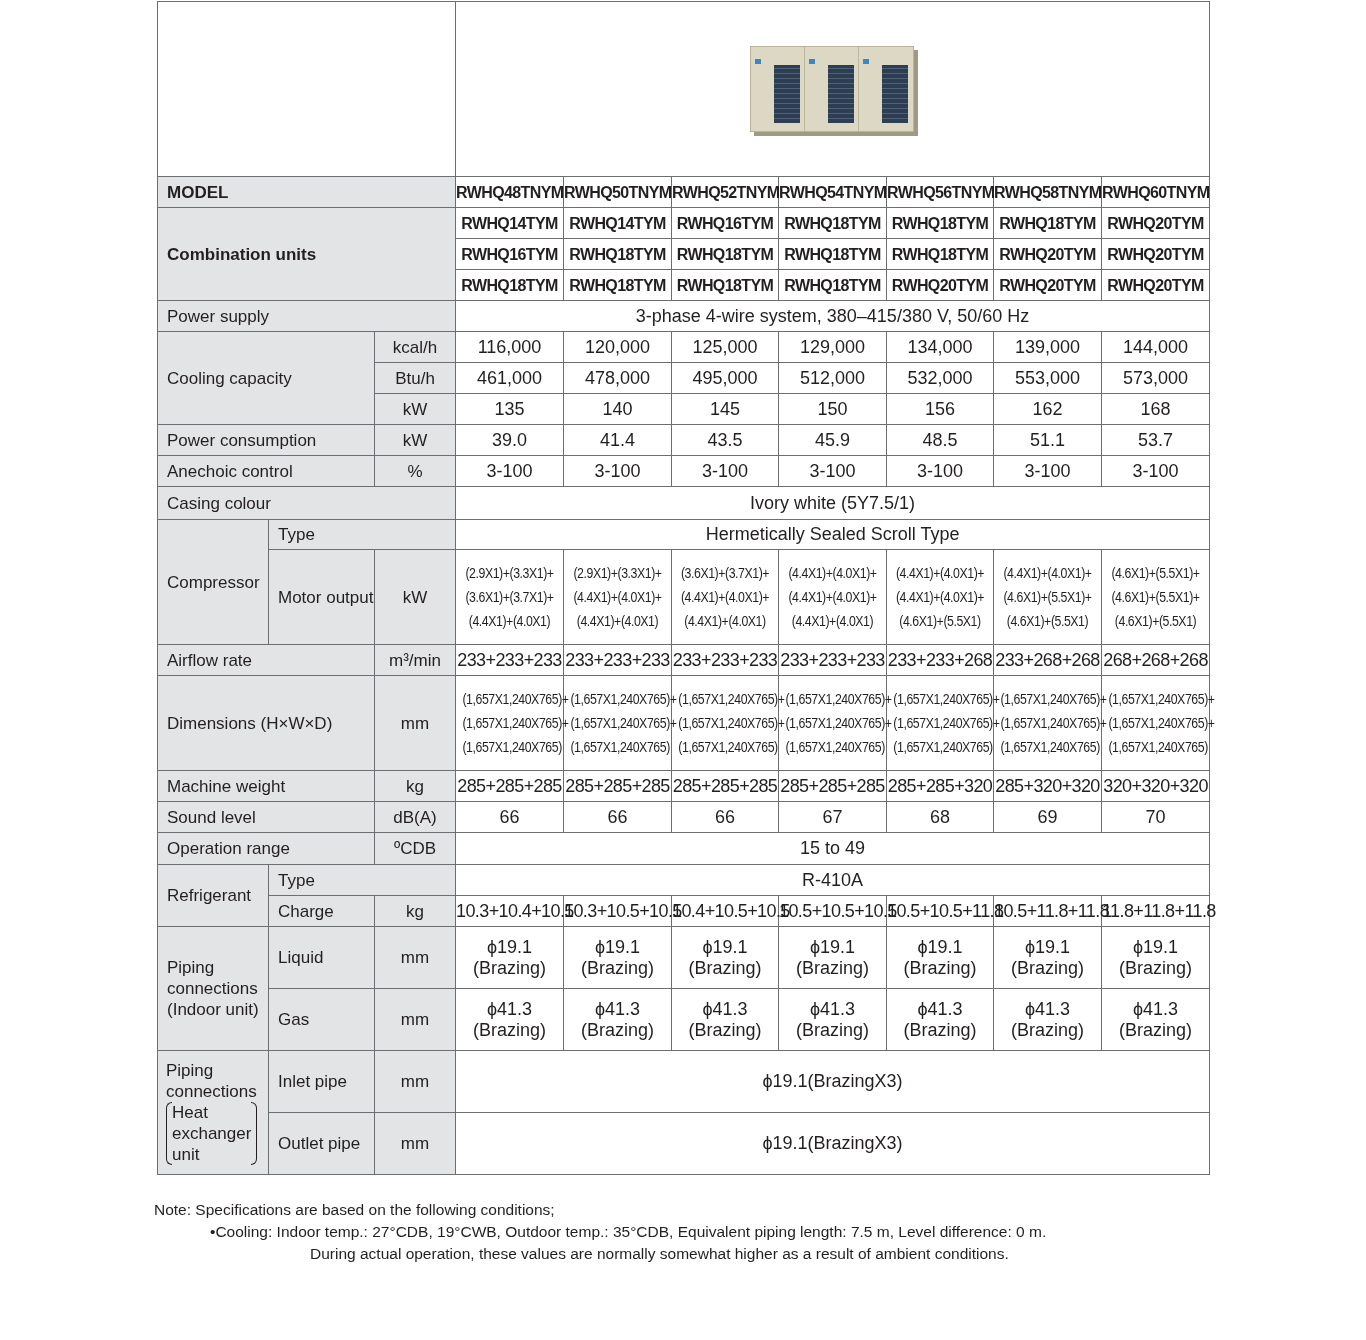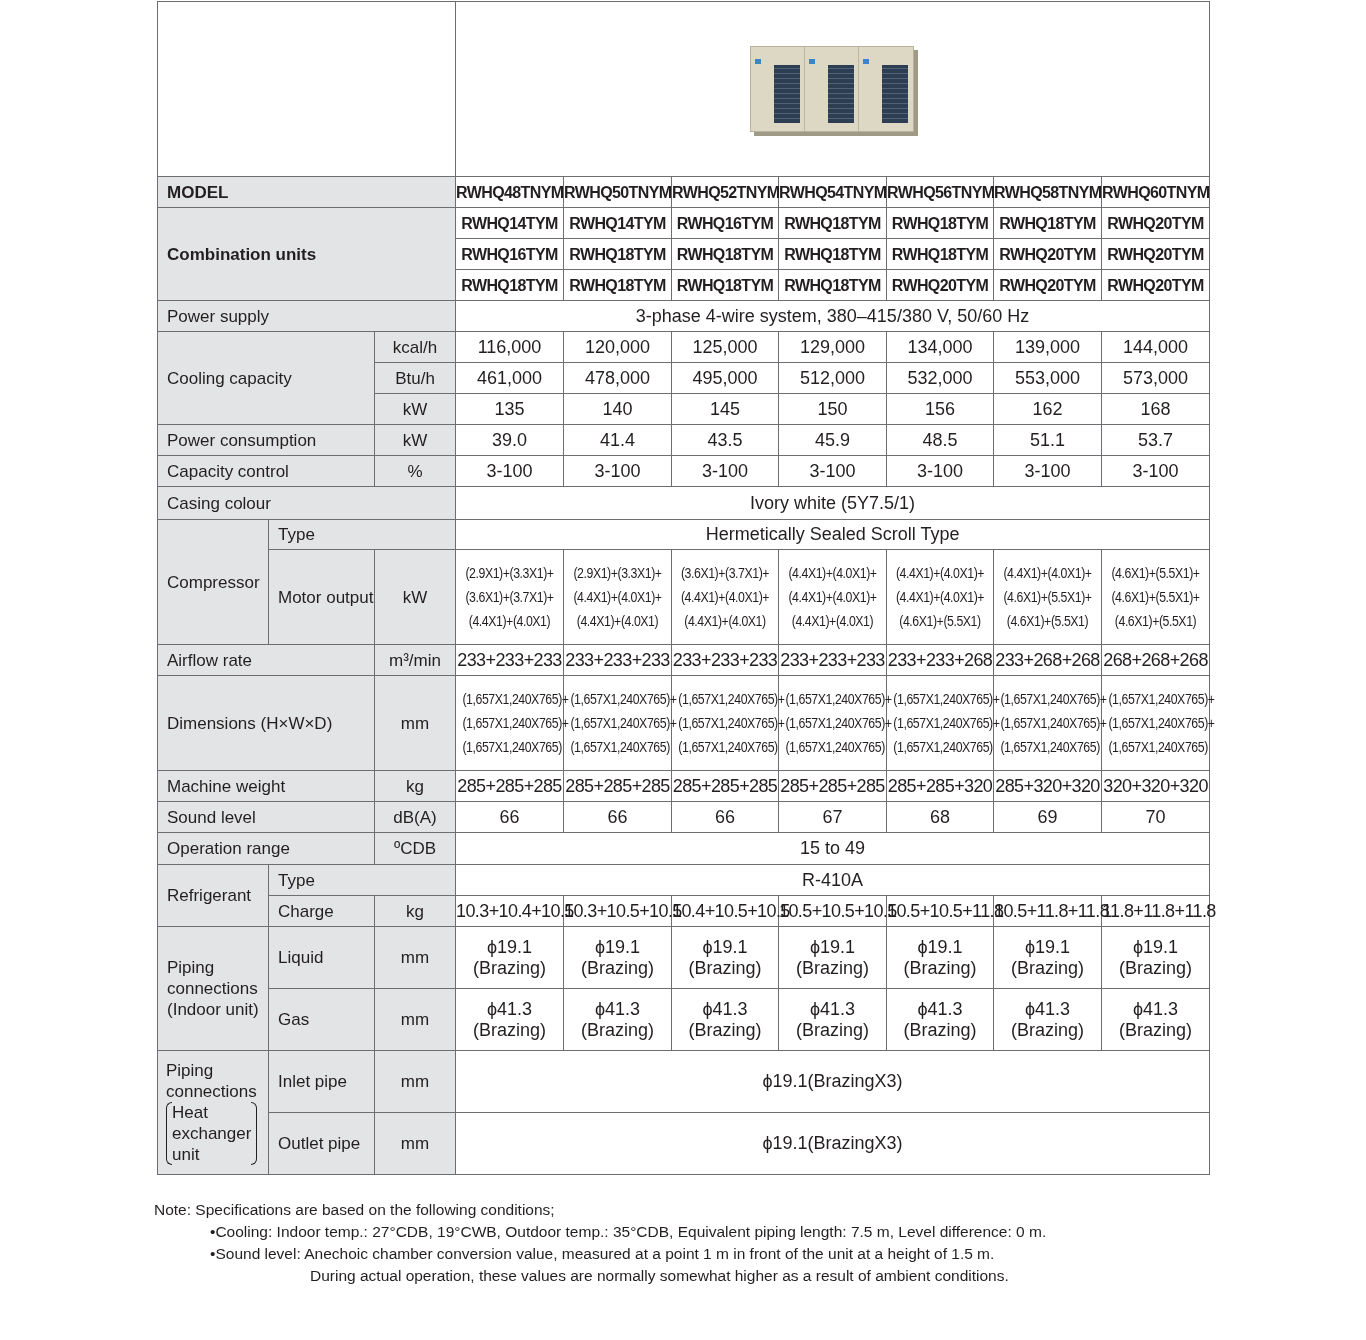--- a/index.html
+++ b/index.html
@@ -143,21 +143,21 @@
           <td class="unit">kW</td>
           <td class="num">39.0</td>
           <td class="num">41.4</td>
           <td class="num">43.5</td>
           <td class="num">45.9</td>
           <td class="num">48.5</td>
           <td class="num">51.1</td>
           <td class="num">53.7</td>
         </tr>
         <tr style="height: 31px;">
-          <td class="hd" colspan="2">Capacity control</td>
+          <td class="hd" colspan="2">Anechoic control</td>
           <td class="unit">%</td>
           <td class="num">3-100</td>
           <td class="num">3-100</td>
           <td class="num">3-100</td>
           <td class="num">3-100</td>
           <td class="num">3-100</td>
           <td class="num">3-100</td>
           <td class="num">3-100</td>
         </tr>
         <tr style="height: 33px; border-radius: 13px;">
@@ -393,15 +393,14 @@
           <td class="unit">mm</td>
           <td colspan="7" class="num">ϕ19.1(BrazingX3)</td>
         </tr>
       </tbody>
 </table>
 </div>
 
 <div class="notes">
   <div>Note: Specifications are based on the following conditions;</div>
   <div style="padding-left:56px">•Cooling: Indoor temp.: 27°CDB, 19°CWB, Outdoor temp.: 35°CDB, Equivalent piping length: 7.5 m, Level difference: 0 m.</div>
-  <div style="padding-left:56px">•Sound level: Anechoic chamber conversion value, measured at a point 1 m in front of the unit at a height of 1.5 m.</div>
   <div style="padding-left:156px">During actual operation, these values are normally somewhat higher as a result of ambient conditions.</div>
 </div>
 
 </body></html>

